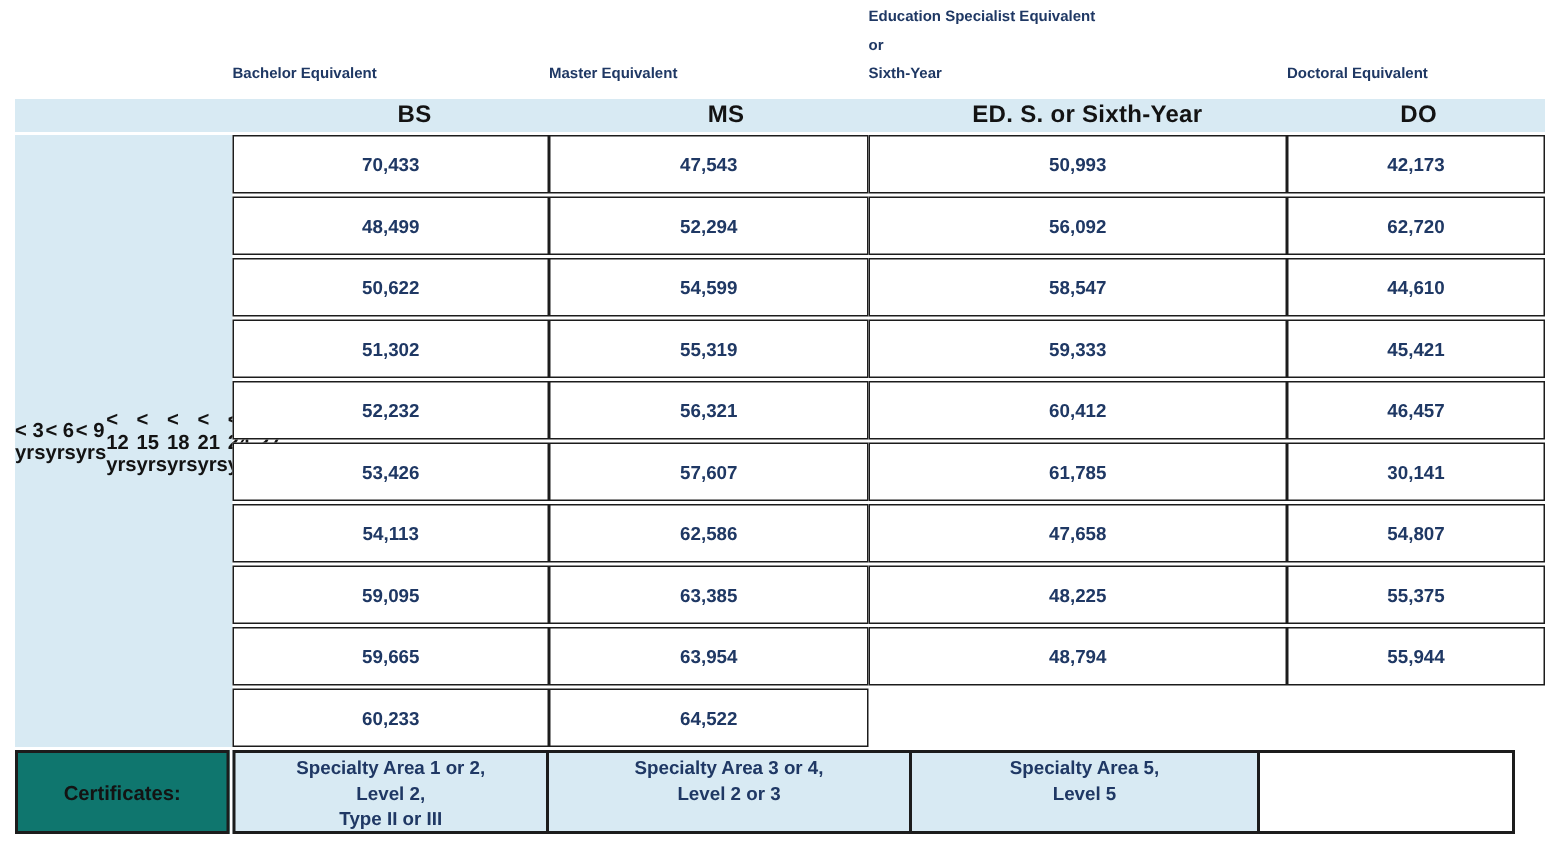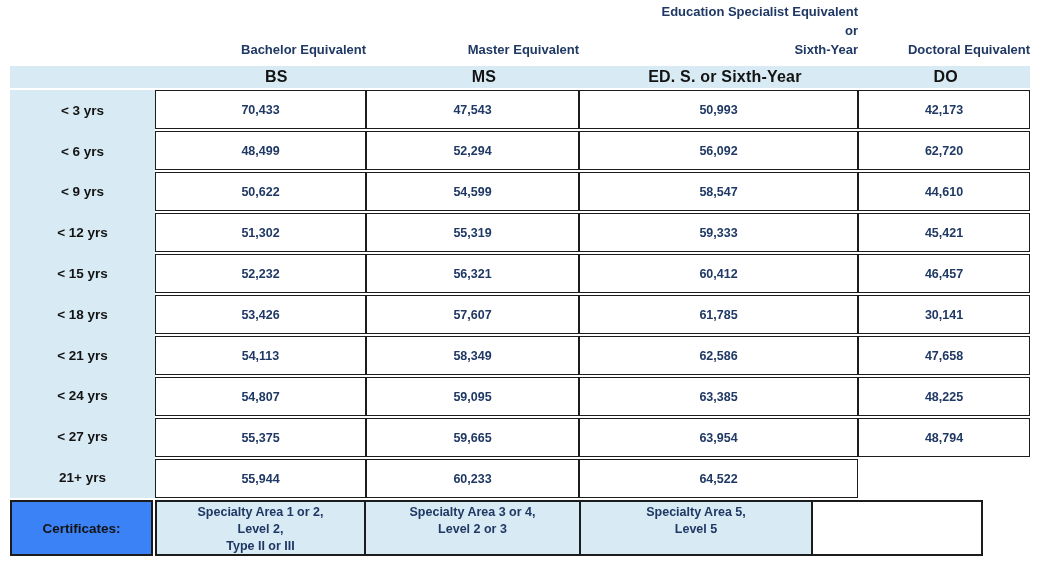--- a/index.html
+++ b/index.html
@@ -16,36 +16,36 @@
     font-family: "Liberation Sans", sans-serif;
     font-weight: bold;
     overflow: hidden;
   }
   .page { position: relative; width: 1039px; height: 565px; }
   .table-wrap { position: absolute; left: 10px; top: 0; width: 1020px; }
 
   
   .headers { display: flex; height: 66px; align-items: flex-end; }
   .hcol {
-    text-align: right; color: var(--navy);
-    font-size: 13px; line-height: 19px; padding-bottom: 7px;
+    text-align: left; color: var(--navy);
+    font-size: 10px; line-height: 19px; padding-bottom: 7px;
   }
 
   
   .band { display: flex; height: 22px; background: var(--blue-bg); padding-left: 21px; }
   .bseg {
     display: flex; align-items: center; justify-content: center;
     font-size: 16px; color: var(--ink); letter-spacing: 0.2px;
   }
 
   
   .body { display: flex; margin-top: 2px; }
   .label-col {
     width: 145px; background: var(--blue-bg);
-    display: flex; flex-direction: column; height: 408px;
+    display: flex; flex-direction: row; height: 408px;
   }
   .row-label {
     flex: 1; display: flex; align-items: center; justify-content: center;
     font-size: 13.5px; color: var(--ink);
   }
   .grid {
     display: grid;
     grid-template-columns: 211px 213px 279px 172px;
     grid-auto-rows: 39px;
     row-gap: 2px;
@@ -54,21 +54,21 @@
   .cell {
     border: 1px solid var(--border); background: #ffffff;
     display: flex; align-items: center; justify-content: center;
     font-size: 12.5px; color: var(--navy);
   }
 
   
   .cert-row { display: flex; margin-top: 2px; height: 56px; }
   .cert-label {
     width: 143px; margin-right: 2px; border: 2px solid var(--border);
-    background: #3b82f6; display: flex; align-items: center; justify-content: center;
+    background: #0f766e; display: flex; align-items: center; justify-content: center;
     font-size: 13.5px; color: var(--ink);
   }
   .cert-cells { display: flex; width: 875px; }
   .cert-cell {
     border: 2px solid var(--border); background: var(--blue-bg);
     text-align: center; font-size: 12.5px; line-height: 17px;
     color: var(--navy); padding-top: 2px; overflow: hidden; height: 56px;
   }
   .cert-cell + .cert-cell { margin-left: -2px; }
   .cert-cell.empty { background: #ffffff; }
@@ -137,21 +137,20 @@
           <div class="cell">45,421</div>
           <div class="cell">52,232</div>
           <div class="cell">56,321</div>
           <div class="cell">60,412</div>
           <div class="cell">46,457</div>
           <div class="cell">53,426</div>
           <div class="cell">57,607</div>
           <div class="cell">61,785</div>
           <div class="cell">30,141</div>
           <div class="cell">54,113</div>
-          <div class="cell">58,349</div>
           <div class="cell">62,586</div>
           <div class="cell">47,658</div>
           <div class="cell">54,807</div>
           <div class="cell">59,095</div>
           <div class="cell">63,385</div>
           <div class="cell">48,225</div>
           <div class="cell">55,375</div>
           <div class="cell">59,665</div>
           <div class="cell">63,954</div>
           <div class="cell">48,794</div>
@@ -162,21 +161,21 @@
     </div>
 
     <div class="cert-row">
       <div class="cert-label">Certificates:</div>
       <div class="cert-cells">
           <div class="cert-cell" style="width: 211px;">
             <div>Specialty Area 1 or 2,</div>
             <div>Level 2,</div>
             <div>Type II or III</div>
           </div>
-          <div class="cert-cell" style="width: 217px;">
+          <div class="cert-cell" style="width: 244px;">
             <div>Specialty Area 3 or 4,</div>
             <div>Level 2 or 3</div>
           </div>
           <div class="cert-cell" style="width: 234px;">
             <div>Specialty Area 5,</div>
             <div>Level 5</div>
           </div>
           <div class="cert-cell empty" style="width: 172px;"></div>
         </div>
     </div>

